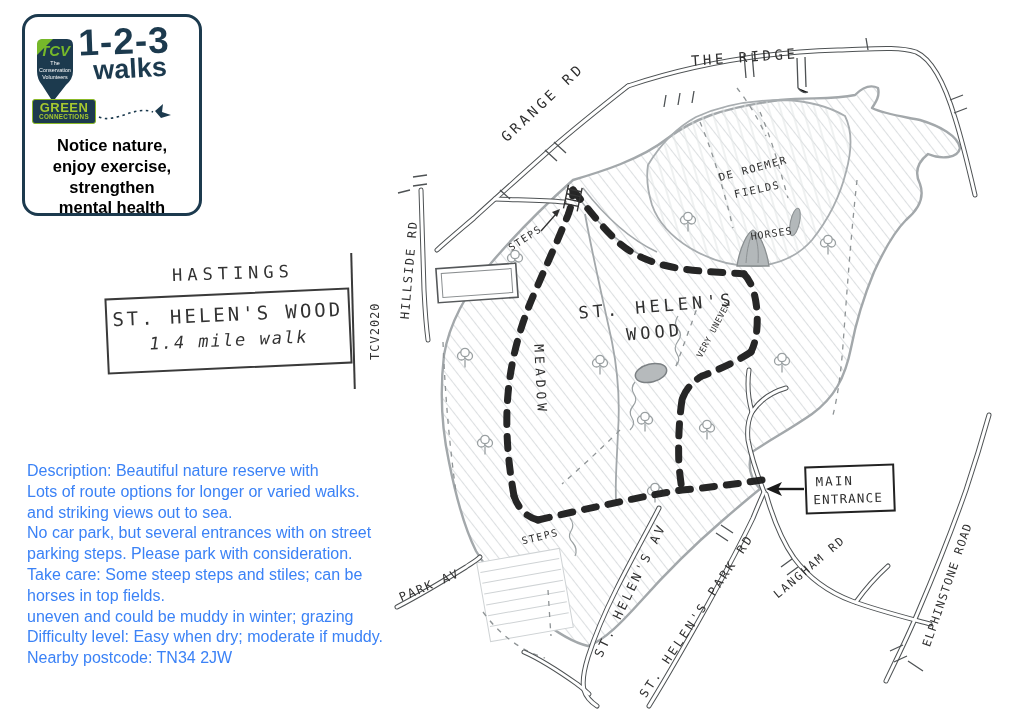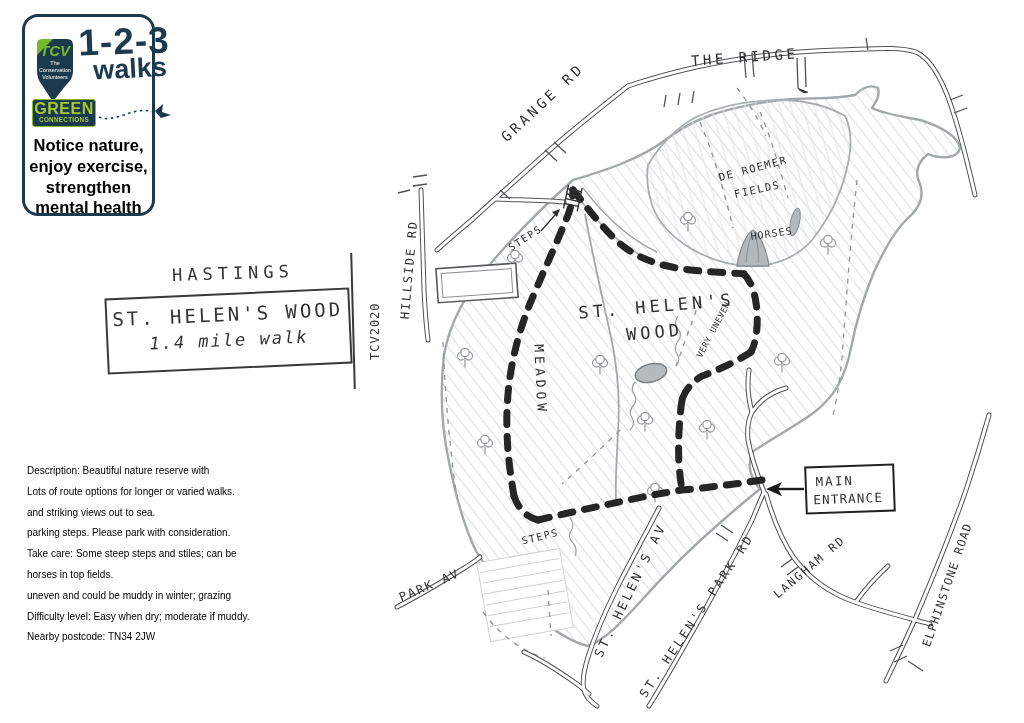--- a/index.html
+++ b/index.html
@@ -1,43 +1,43 @@
 <!DOCTYPE html>
 <html><head>
 <meta charset="utf-8">
 <style>
   html,body{margin:0;padding:0;background:#fff;}
   body{width:1024px;height:723px;position:relative;overflow:hidden;font-family:"Liberation Sans",sans-serif;}
 
   
-  .logo-card{position:absolute;left:22px;top:14px;width:133px;height:202px;border:3.5px solid #1c3a4e;border-radius:16px;background:#fff;box-sizing:border-box;}
+  .logo-card{position:absolute;left:22px;top:14px;width:180px;height:202px;border:3.5px solid #1c3a4e;border-radius:16px;background:#fff;box-sizing:border-box;}
   .logo-top{position:relative;height:88px;}
   .pin-svg{position:absolute;left:6px;top:18px;}
   .walks-block{position:absolute;left:46px;top:6px;width:106px;text-align:center;color:#1c3a4e;}
   .one23{font-size:37px;font-weight:800;letter-spacing:1px;line-height:1;transform:rotate(-2deg);}
   .walks{font-size:27px;font-weight:800;line-height:.85;margin-top:-2px;transform:rotate(-3deg) translateX(6px);}
   .logo-mid{position:relative;height:30px;}
   .gc-badge{position:absolute;left:7px;top:-6px;width:62px;background:#1c3a4e;border:1.5px solid #8ab926;border-radius:3px;text-align:center;padding:1px 0 2px;}
-  .gc-green{color:#a6c92f;font-size:16px;font-weight:800;letter-spacing:.5px;line-height:1;}
+  .gc-green{color:#a6c92f;font-size:13px;font-weight:800;letter-spacing:.5px;line-height:1;}
   .gc-conn{color:#a6c92f;font-size:6.3px;font-weight:700;letter-spacing:.3px;line-height:1.1;}
   .trail-svg{position:absolute;left:72px;top:-8px;}
   .slogan{text-align:center;font-weight:700;font-size:16.5px;line-height:1.26;color:#000;}
 
   
   .title-wrap{position:absolute;left:100px;top:255px;width:290px;height:140px;}
   .hand{font-family:"DejaVu Sans Mono",monospace;color:#333;}
   .hastings{position:absolute;left:72px;top:8px;font-size:17px;letter-spacing:5px;transform:rotate(-2deg);}
   .title-box{position:absolute;left:6px;top:38px;width:245px;height:76px;border:2px solid #3a3a3a;transform:rotate(-2.6deg);box-sizing:border-box;text-align:center;}
   .title-line1{margin-top:8px;font-size:19px;letter-spacing:3px;}
   .title-line2{margin-top:5px;font-size:17px;font-style:italic;letter-spacing:2px;}
   .vline{position:absolute;width:2px;background:#3a3a3a;}
   .tcv2020{position:absolute;left:247px;top:42px;font-size:12px;letter-spacing:1px;transform:rotate(-90deg);transform-origin:left top;writing-mode:horizontal-tb;white-space:nowrap;top:105px;left:268px;}
 
   
-  .description{position:absolute;left:27px;top:461px;width:380px;font-size:10px;line-height:20.8px;color:#000000;}
+  .description{position:absolute;left:27px;top:461px;width:380px;font-size:16px;line-height:20.8px;color:#3b82f6;}
 
   
   .map-svg{position:absolute;left:0;top:0;}
   .maplabel{font-family:"DejaVu Sans Mono",monospace;fill:#2f2f2f;}
 </style>
 </head>
 <body>
 
 <div class="logo-card">
   <div class="logo-top">
@@ -79,20 +79,21 @@
     <div class="title-line2 hand">1.4 mile walk</div>
   </div>
   <div class="vline" style="left:252px;top:-2px;height:136px;transform:rotate(-1.5deg);"></div>
   <div class="tcv2020 hand">TCV2020</div>
 </div>
 
 <div class="description">
   <div>Description: Beautiful nature reserve with</div>
   <div>Lots of route options for longer or varied walks.</div>
   <div>and striking views out to sea.</div>
+  <div>No car park, but several entrances with on street</div>
   <div>parking steps. Please park with consideration.</div>
   <div>Take care: Some steep steps and stiles; can be</div>
   <div>horses in top fields.</div>
   <div>uneven and could be muddy in winter; grazing</div>
   <div>Difficulty level: Easy when dry; moderate if muddy.</div>
   <div>Nearby postcode: TN34 2JW</div>
 </div>
 
 <svg class="map-svg" width="1024" height="723" viewBox="0 0 1024 723">
   <defs>

